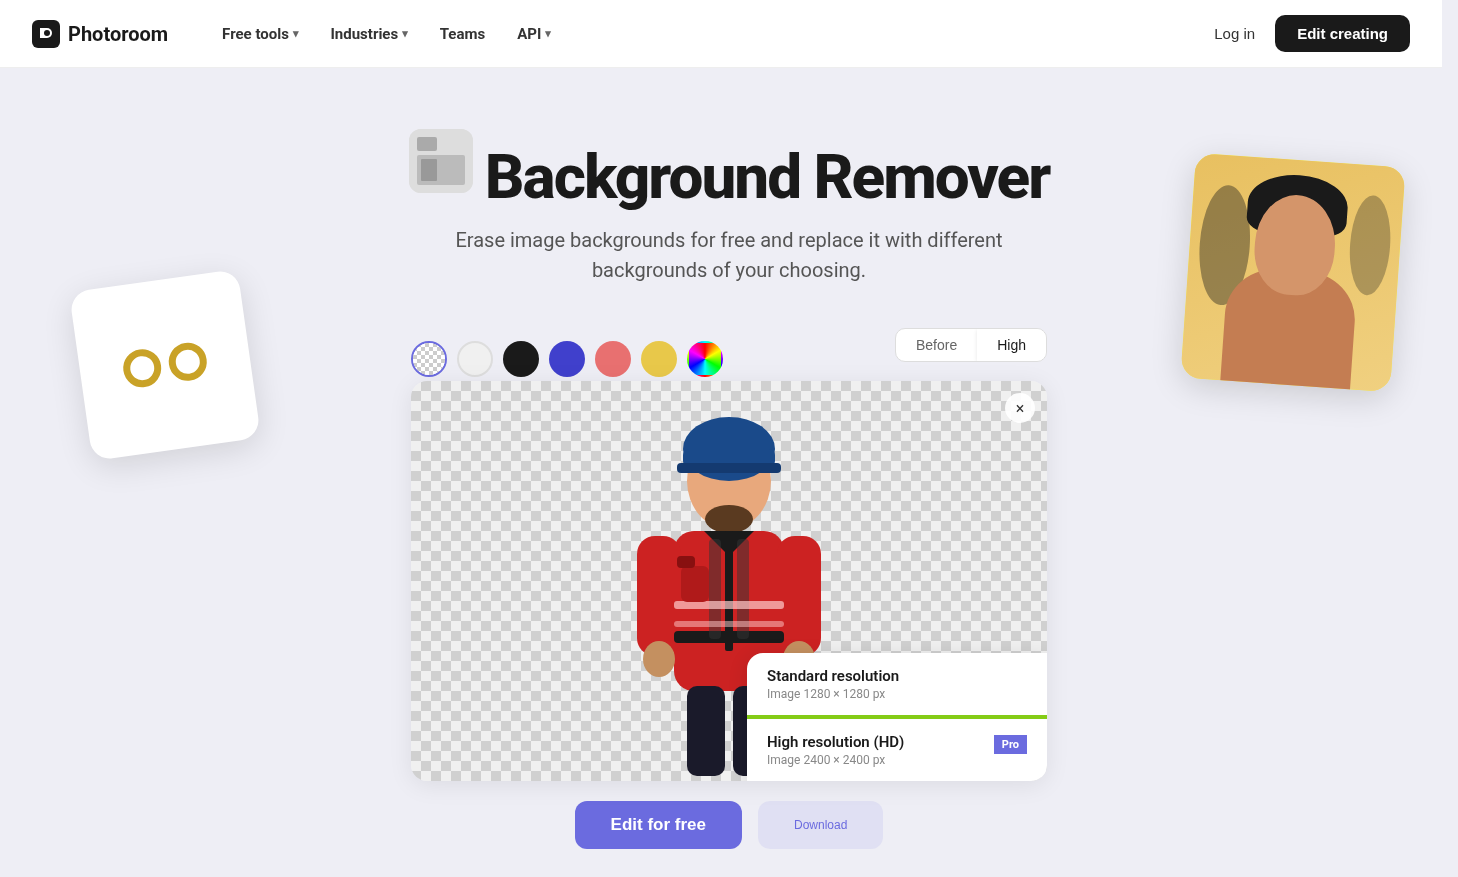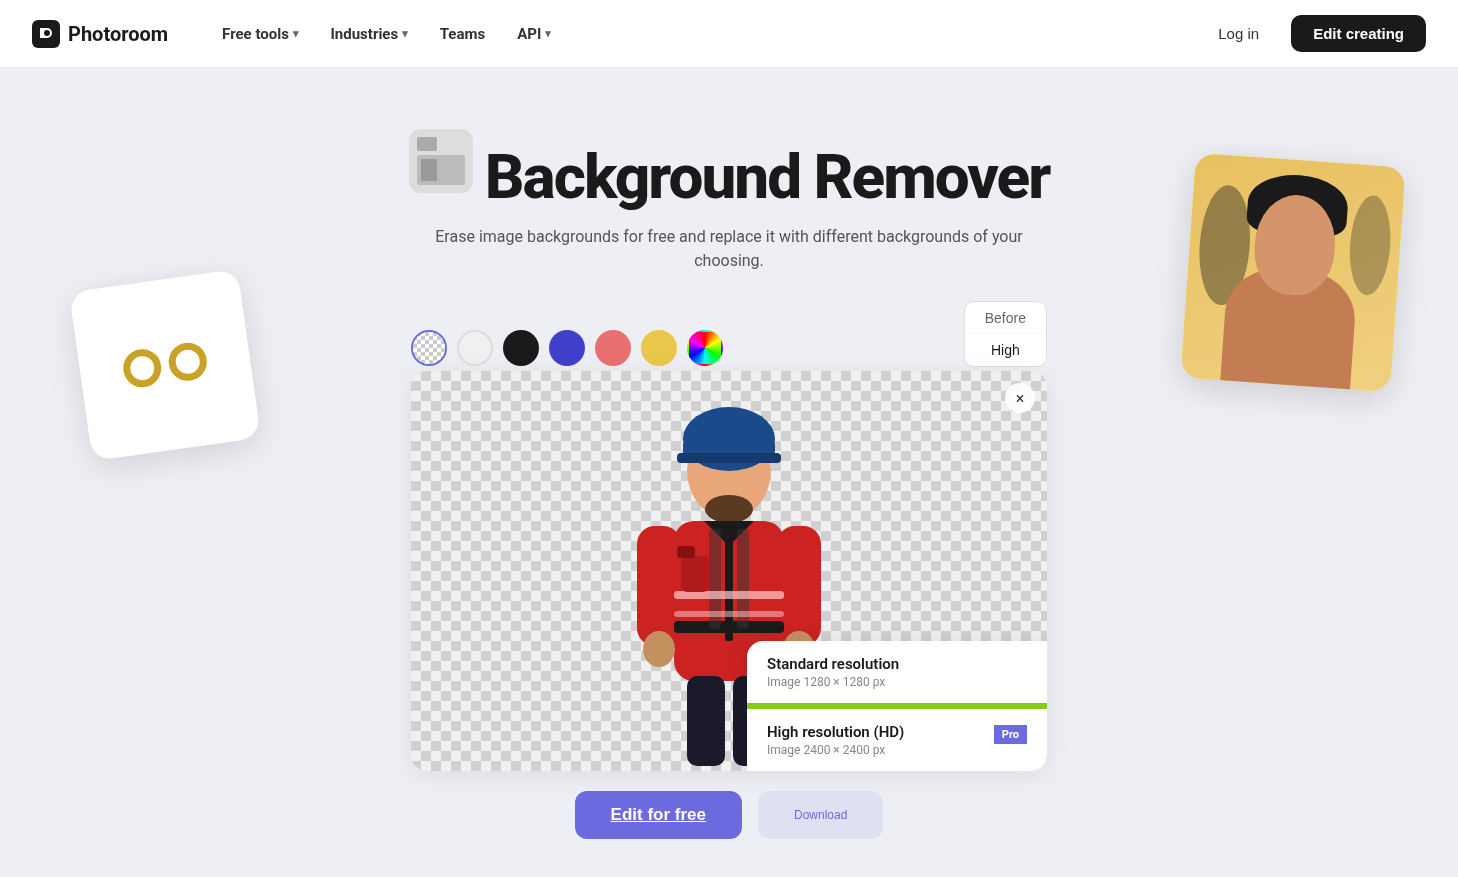--- a/index.html
+++ b/index.html
@@ -6,21 +6,21 @@
     body {
       font-family: -apple-system, BlinkMacSystemFont, 'Segoe UI', Roboto, sans-serif;
       background: #f0f0f5;
       min-height: 877px;
       overflow-x: hidden;
     }
 
     
     nav {
       position: fixed;
-      top: 0; left: 0; right: 0;
+      top: 0; left: 0; right: 16px;
       height: 68px;
       background: #fff;
       display: flex;
       align-items: center;
       padding: 0 32px;
       z-index: 100;
       border-bottom: 1px solid #eee;
     }
     .nav-logo {
       display: flex;
@@ -50,21 +50,21 @@
       font-size: 15px;
       color: #333;
       cursor: pointer;
       border-radius: 8px;
       font-weight: 700;
     }
     .chevron-down { font-size: 11px; color: #666; }
     .nav-actions {
       display: flex;
       align-items: center;
-      gap: 12px;
+      gap: 0;
     }
     .btn-login {
       padding: 8px 20px;
       font-size: 15px;
       font-weight: 500;
       color: #333;
       background: transparent;
       border: none;
       cursor: pointer;
       border-radius: 8px;
@@ -107,21 +107,21 @@
       width: 64px;
       height: 64px;
       background: #e0e0e0;
       border-radius: 12px;
       margin-right: 12px;
       vertical-align: middle;
       position: relative;
       top: -4px;
     }
     .hero-subtitle {
-      font-size: 16px;
+      font-size: 20px;
       color: #555;
       text-align: center;
       margin-top: 16px;
       line-height: 1.5;
       max-width: 600px;
     }
 
     
     .color-swatches {
       display: flex;
@@ -150,21 +150,20 @@
       background: repeating-conic-gradient(#ccc 0% 25%, #fff 0% 50%) 0 0 / 8px 8px;
     }
 
     
     .toggle-group {
       display: flex;
       border: 1px solid #ddd;
       border-radius: 10px;
       overflow: hidden;
       background: #fff;
-      flex-direction: column;
     }
     .toggle-btn {
       padding: 8px 20px;
       font-size: 14px;
       font-weight: 500;
       border: none;
       cursor: pointer;
       background: transparent;
       color: #666;
     }
@@ -214,21 +213,21 @@
       right: 0;
       width: 300px;
       background: #fff;
       border-radius: 16px 0 0 0;
       box-shadow: 0 4px 20px rgba(0,0,0,0.12);
       overflow: hidden;
     }
     .resolution-option {
       padding: 14px 20px;
       cursor: pointer;
-      border-bottom: 6px solid #84cc16;
+      border-bottom: 4px solid #84cc16;
     }
     .resolution-option:last-child { border-bottom: none; }
     .resolution-title {
       font-size: 15px;
       font-weight: 600;
       color: #1a1a1a;
     }
     .resolution-subtitle {
       font-size: 12px;
       color: #888;
@@ -253,21 +252,20 @@
     }
     .btn-edit {
       padding: 14px 36px;
       font-size: 17px;
       font-weight: 600;
       color: #fff;
       background: #6b6bdf;
       border: none;
       cursor: pointer;
       border-radius: 12px;
-      text-decoration: underline;
     }
     .btn-download {
       padding: 14px 36px;
       font-size: 12px;
       font-weight: 400;
       color: #6b6bdf;
       background: rgba(107,107,223,0.1);
       border: none;
       cursor: pointer;
       border-radius: 12px;

